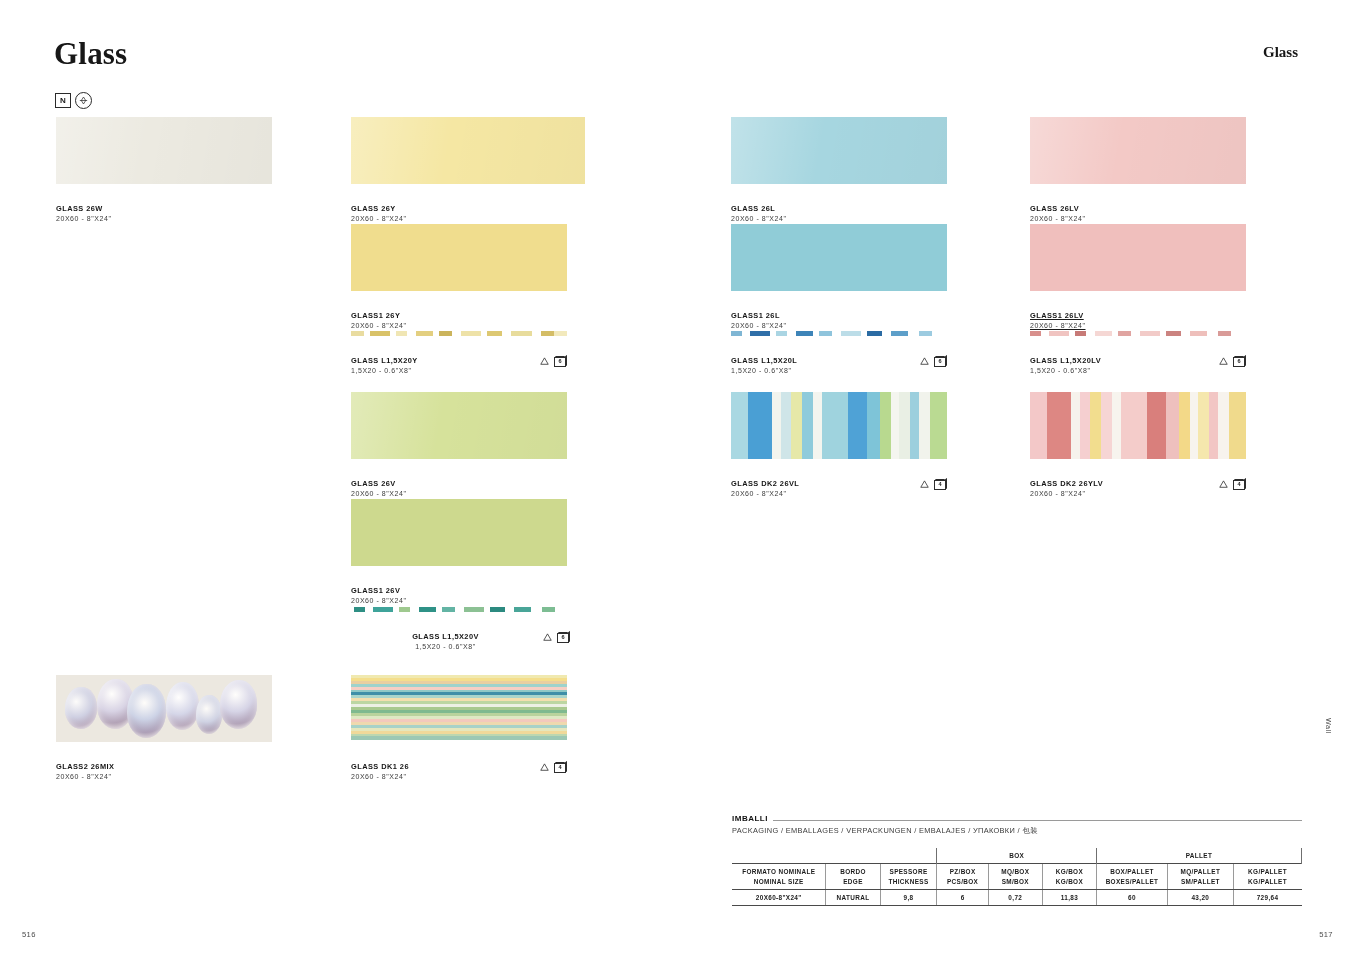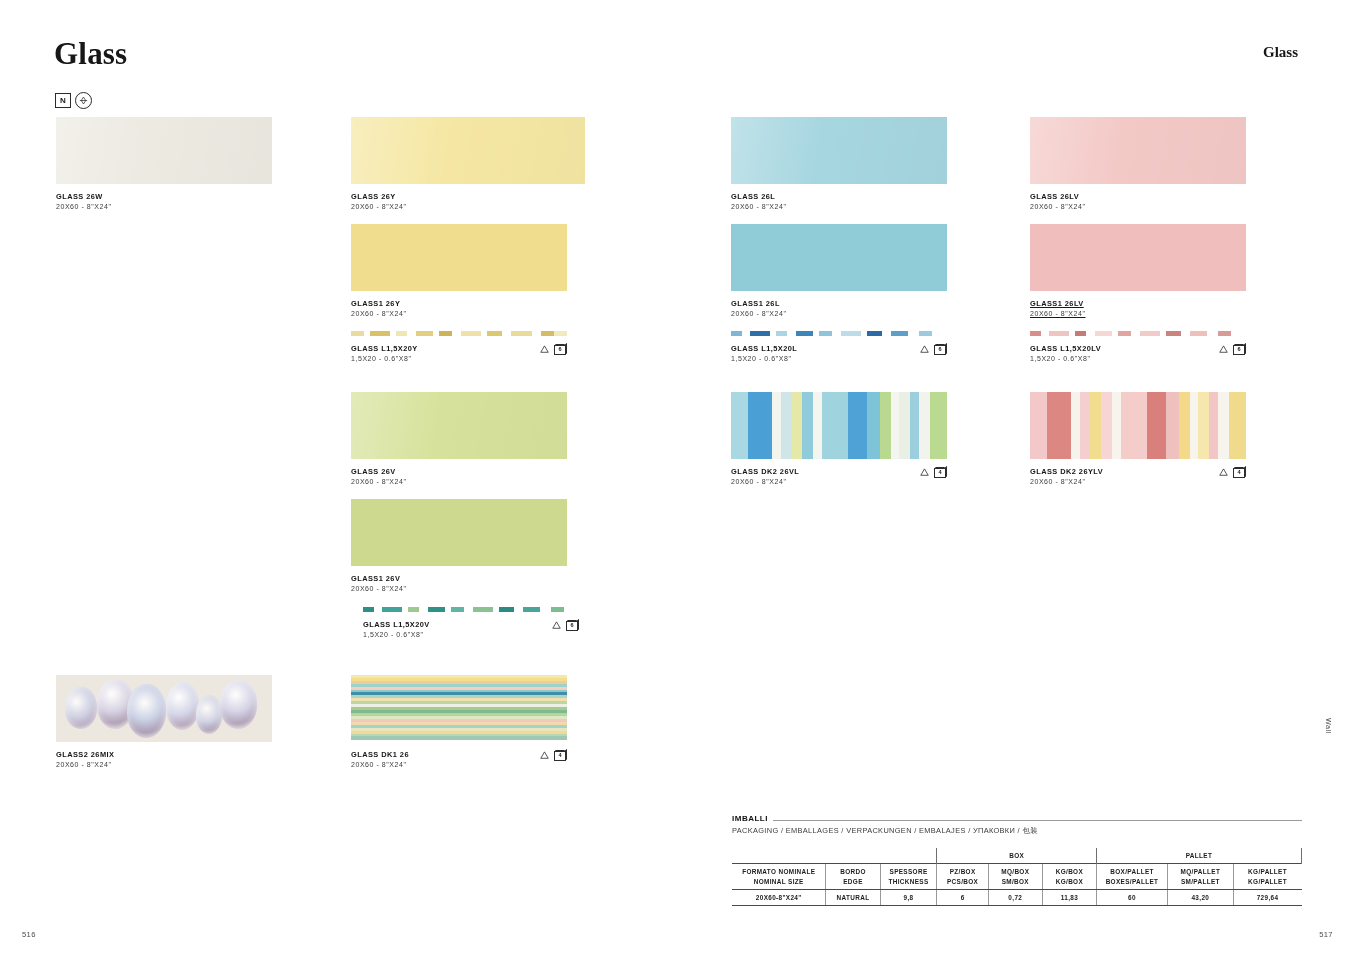--- a/index.html
+++ b/index.html
@@ -18,21 +18,21 @@
 
   .badges{position:absolute;left:55px;top:92px;display:flex;align-items:center;gap:4px;}
   .badge-n{width:14px;height:13px;border:1px solid #2a2a2a;display:flex;align-items:center;
     justify-content:center;font-size:8px;font-weight:700;line-height:1;color:#1a1a1a;}
   .badge-circ{width:15px;height:15px;border:1px solid #2a2a2a;border-radius:50%;
     display:flex;align-items:center;justify-content:center;}
 
   
   .cell{position:absolute;}
   .sw{width:100%;display:block;position:relative;overflow:hidden;}
-  .lbl{margin-top:8px;display:flex;align-items:flex-start;}
+  .lbl{margin-top:20px;display:flex;align-items:flex-start;}
   .lbl-txt{flex:1 1 auto;}
   .nm{font-size:7.4px;font-weight:700;letter-spacing:.45px;line-height:1.35;color:#141414;
       white-space:nowrap;}
   .sz{font-size:7px;letter-spacing:.55px;line-height:1.4;color:#3b3b3b;white-space:nowrap;}
   .icons{display:flex;align-items:center;gap:5px;padding-top:1px;}
   .tri-o{width:9px;height:8px;position:relative;}
   .tri-o svg{display:block;}
   .boxicon{position:relative;width:13px;height:10px;}
   .boxicon .bx-face{position:absolute;left:0;top:1px;width:10px;height:8px;border:1px solid #2d2d2d;
     background:#fff;font-size:5.6px;font-weight:700;display:flex;align-items:center;
@@ -221,21 +221,21 @@
   <div class="cell" style="left:351px;top:499px;width:216px;">
     <div class="sw tex-struct" style="height:67px;background:#cdd98e;"></div>
     <div class="lbl">
         <div class="lbl-txt">
       <div class="nm">GLASS1 26V</div>
       <div class="sz">20X60 - 8"X24"</div>
     </div>
       </div>
   </div>
 
-  <div class="cell" style="left:363px;top:607px;width:216px;">
+  <div class="cell" style="left:354px;top:607px;width:216px;text-align:center;">
     <div class="listel">
       <i style="width:5%;background:#2e8f84;"></i>
         <i style="width:4%;background:#fff;"></i>
       <i style="width:9%;background:#3fa39a;"></i>
         <i style="width:3%;background:#fff;"></i>
       <i style="width:5%;background:#9fc98f;"></i>
         <i style="width:4%;background:#fff;"></i>
       <i style="width:8%;background:#2f9287;"></i>
         <i style="width:3%;background:#fff;"></i>
       <i style="width:6%;background:#63b4a4;"></i>

